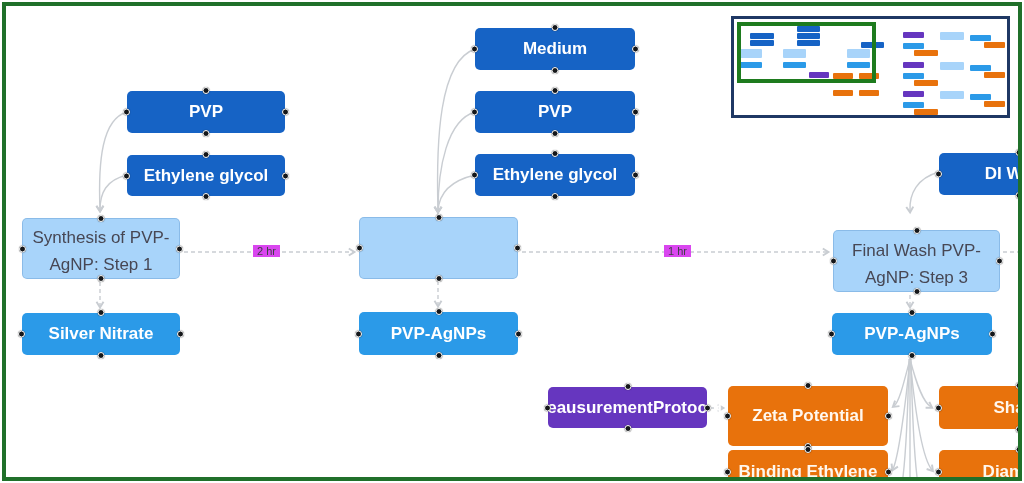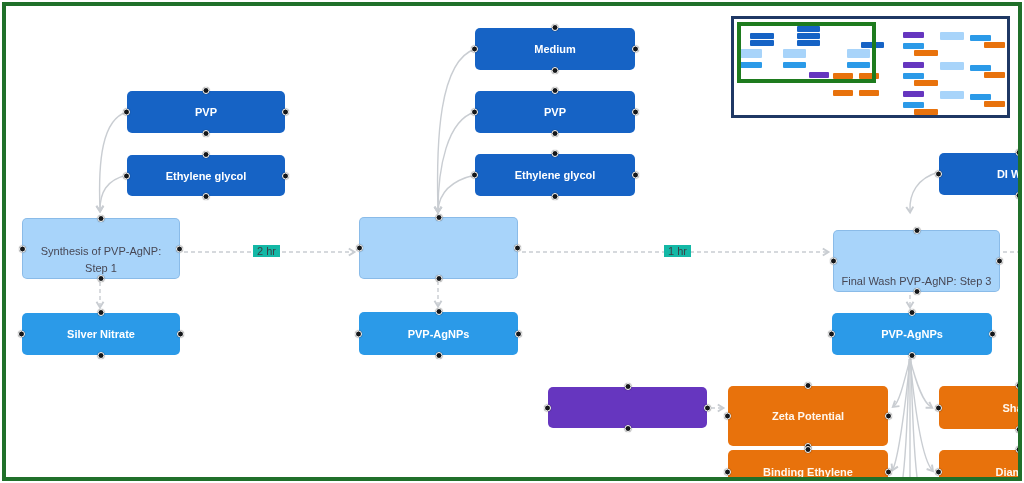--- a/index.html
+++ b/index.html
@@ -10,36 +10,36 @@
   
   .frame{position:absolute;inset:2px;border:4px solid #20702a;z-index:60;pointer-events:none;}
   
   .canvas{position:absolute;inset:6px;overflow:hidden;background:#ffffff;}
   svg.edges{position:absolute;left:0;top:0;z-index:5;}
   svg.edges path{fill:none;stroke:#c9cdd2;stroke-width:1.4px;}
   svg.edges path.dash{stroke-dasharray:4 3;}
   
   .node{
     position:absolute;border-radius:5px;display:flex;align-items:center;justify-content:center;
-    text-align:center;font-size:11px;z-index:10;box-sizing:border-box;
+    text-align:center;font-size:17px;z-index:10;box-sizing:border-box;
   }
   .n-dark{background:#1663c5;color:#ffffff;font-weight:600;}
   .n-med{background:#2b9ae8;color:#ffffff;font-weight:600;}
   .n-light{background:#a8d4fa;color:#474754;border:1px solid rgba(84,140,198,0.35);line-height:1.6;align-items:flex-end;}
   .n-orange{background:#e8720c;color:#fff7ee;font-weight:600;}
   .n-purple{background:#6636bf;color:#ffffff;font-weight:600;}
   .lbl{padding:0 6px;}
   
   .port{position:absolute;width:5px;height:5px;background:#15171a;border:1px solid #ffffff;border-radius:50%;z-index:12;box-shadow:0 0 1px rgba(0,0,0,.6);}
   .port.t{left:50%;top:-4px;transform:translateX(-50%);}
   .port.b{left:50%;bottom:-4px;transform:translateX(-50%);}
   .port.l{left:-4px;top:50%;transform:translateY(-50%);}
   .port.r{right:-4px;top:50%;transform:translateY(-50%);}
   
-  .edge-label{position:absolute;background:#14b8a6;padding:0 4px;font-size:11px;color:#3d3f45;z-index:8;}
+  .edge-label{position:absolute;background:#d946ef;padding:0 4px;font-size:11px;color:#3d3f45;z-index:8;}
   
   .minimap{position:absolute;left:725px;top:10px;width:273px;height:96px;border:3px solid #1f3864;background:#ffffff;z-index:40;}
   .minimap-viewport{position:absolute;left:3px;top:3px;width:131px;height:53px;border:4px solid #1e7b1e;z-index:3;}
   .mini{position:absolute;border-radius:1px;z-index:2;}
   .mini-dark{background:#1663c5;}
   .mini-med{background:#2b9ae8;}
   .mini-light{background:#a8d4fa;}
   .mini-orange{background:#e8720c;}
   .mini-purple{background:#6636bf;}
 </style>
@@ -167,20 +167,21 @@
     </div>
   <div class="node n-med" style="left:826px;top:307px;width:160px;height:42px">
       <span class="lbl">PVP-AgNPs</span>
       <span class="port t"></span>
       <span class="port b"></span>
       <span class="port l"></span>
       <span class="port r"></span>
     </div>
 
   <div class="node n-purple" style="left:542px;top:381px;width:159px;height:41px">
+      <span class="lbl">MeausurementProtocol</span>
       <span class="port t"></span>
       <span class="port b"></span>
       <span class="port l"></span>
       <span class="port r"></span>
     </div>
   <div class="node n-orange" style="left:722px;top:380px;width:160px;height:60px">
       <span class="lbl">Zeta Potential</span>
       <span class="port t"></span>
       <span class="port b"></span>
       <span class="port l"></span>

